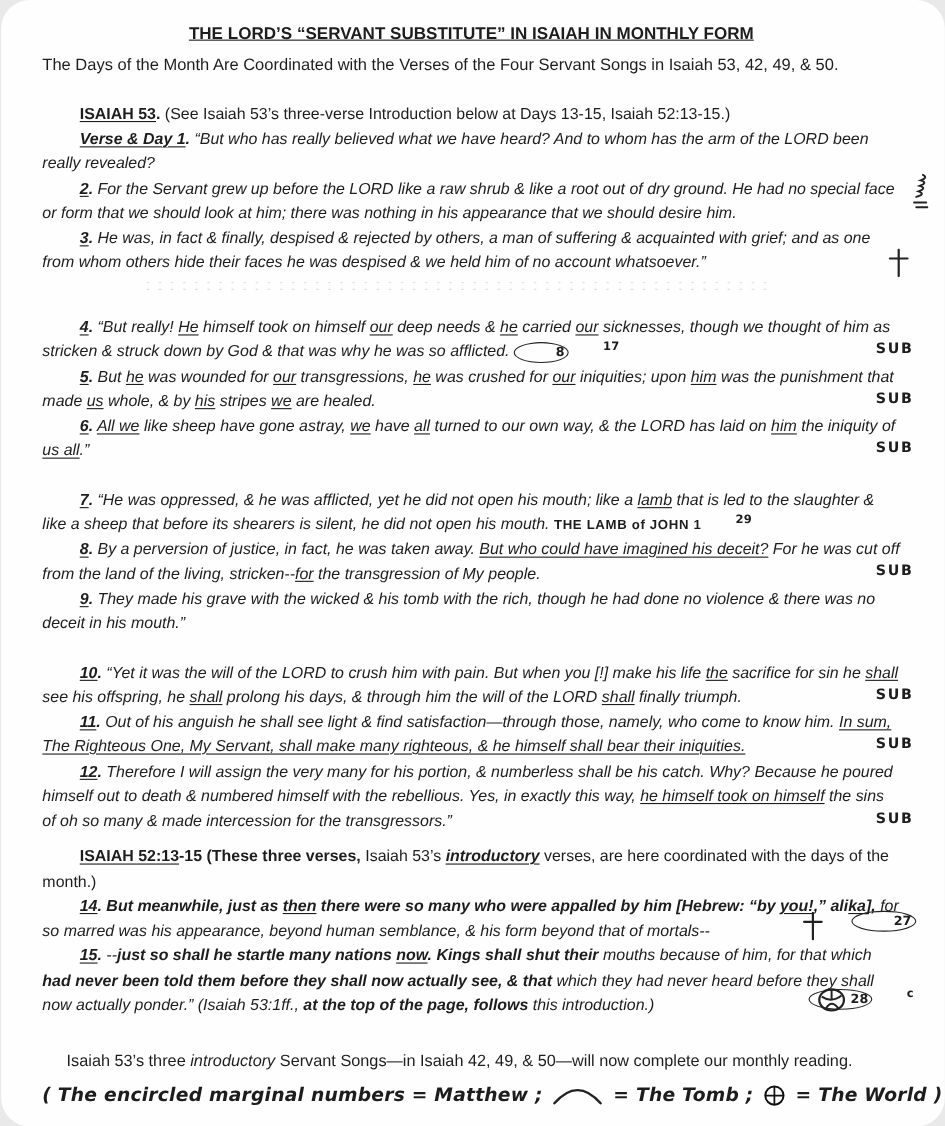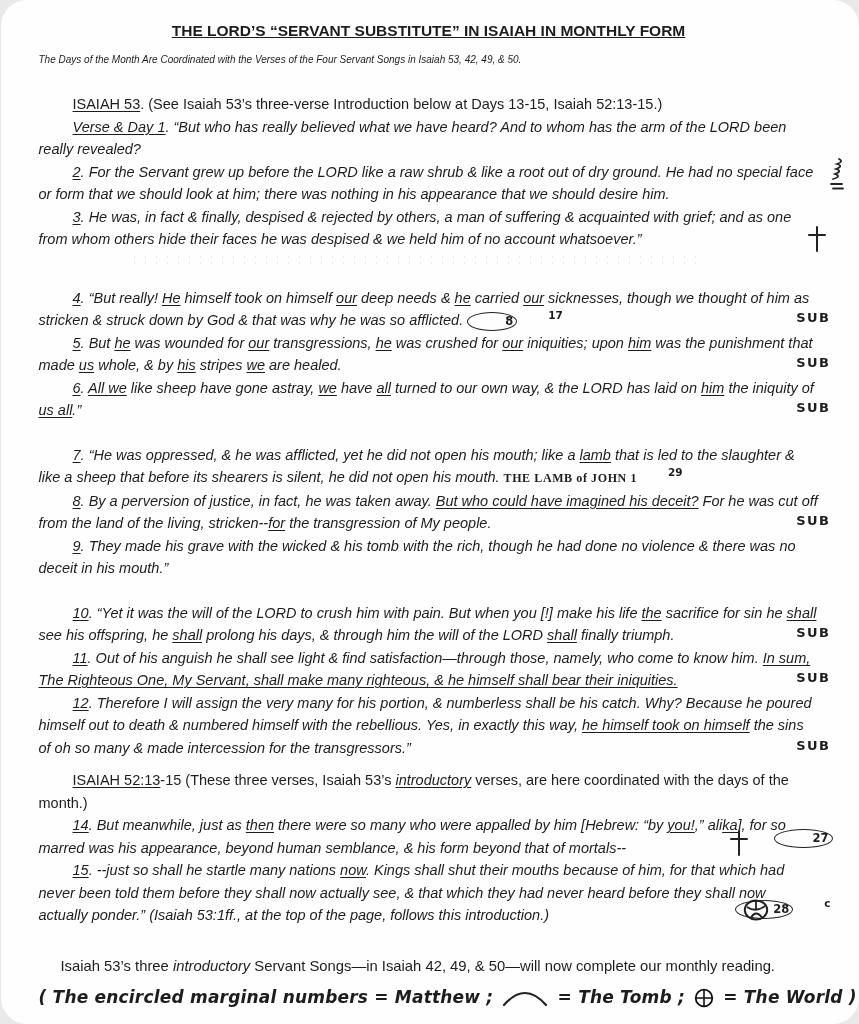--- a/index.html
+++ b/index.html
@@ -18,39 +18,38 @@
     border-radius:26px;
   }
   .title{
     text-align:center;
     font-weight:bold;
     font-size:15.5px;
     text-decoration:underline;
     margin:4px 0 6px 0;
   }
   .subtitle{
-    font-size:10px;
+    font-size:15px;
     margin:0 0 22px 0;
-    font-style:italic;
   }
   p{margin:0;}
   .sec-head{
     font-style:normal;
     position:relative;
     text-indent:34px;
   }
   .sec-head.second{margin-top:10px;}
   .verse{
     position:relative;
     font-style:italic;
     text-indent:34px;
   }
   .verse.gap-before{margin-top:22px;}
   u{text-underline-offset:2px;text-decoration-thickness:1.2px;}
-  b{font-weight:normal;}
+  b{font-weight:bold;}
   .smudge{
     height:11px;
     margin:3px 120px 3px 90px;
     background-image:radial-gradient(#9a9a9a 0.7px, transparent 1.1px);
     background-size:11px 6px;
     opacity:.45;
   }
   .margin-note{
     position:absolute;
     font-style:normal;
@@ -79,21 +78,21 @@
   .hw-sup{
     font-family:"DejaVu Sans",sans-serif;
     font-weight:bold;
     font-size:10.5px;
     font-style:normal;
     vertical-align:super;
     line-height:0;
     margin-left:31px;
   }
   .hw-inline{
-    font-family:Liberation Serif, serif;
+    font-family:Liberation Sans, sans-serif;
     font-weight:bold;
     font-size:12px;
     font-style:normal;
     letter-spacing:.6px;
   }
   .closing{
     font-style:normal;
     margin-top:28px;
     text-indent:22px;
     font-size:14.8px;

